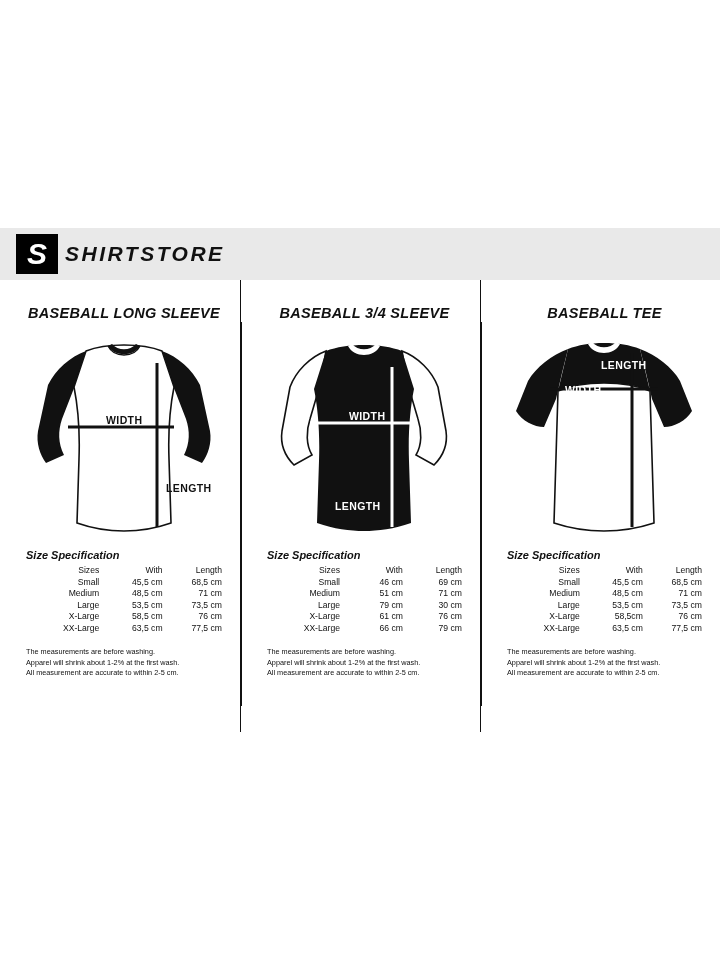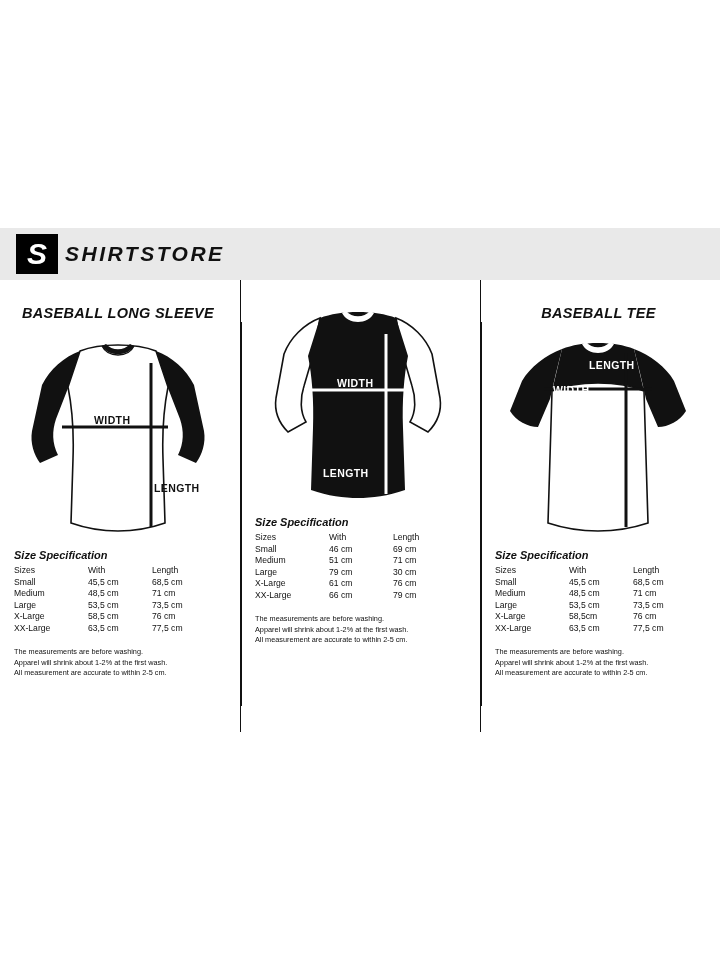--- a/index.html
+++ b/index.html
@@ -85,21 +85,21 @@
   }
   
   .columns {
     display: flex;
     height: 452px;
   }
   .col {
     position: relative;
     width: 33.3333%;
     box-sizing: border-box;
-    padding: 14px 14px 0 10px;
+    padding: 14px 14px 0 22px;
   }
   .col + .col { border-left: 1px solid #111111; }
   .col .divider-tall {
     position: absolute;
     left: 0; top: 42px; bottom: 26px;
     width: 1px;
     background: #111111;
   }
   .col-title {
     text-align: center;
@@ -129,21 +129,21 @@
     font-family: "Liberation Sans", sans-serif;
     font-style: italic;
   }
   table.spec-table {
     border-collapse: collapse;
     font-size: 8.6px;
     color: #111111;
     font-family: "Liberation Sans", sans-serif;
   }
   table.spec-table td, table.spec-table th {
-    text-align: left;
+    text-align: right;
     font-weight: normal;
     padding: 0 0 1.6px 0;
     white-space: nowrap;
     margin-top: 44px;
   }
   table.spec-table th { font-weight: normal; }
   table.spec-table .c0 { width: 74px; }
   table.spec-table .c1 { width: 64px; }
   table.spec-table .c2 { width: 60px; }
   .notes {
@@ -245,20 +245,21 @@
           <div class="notes">
             <div>The measurements are before washing.</div>
             <div>Apparel will shrink about 1-2% at the first wash.</div>
             <div>All measurement are accurate to within 2-5 cm.</div>
           </div>
         </div>
       </div>
 
       <div class="col">
         <div class="divider-tall"></div>
+        <div class="col-title">BASEBALL 3/4 SLEEVE</div>
         <div class="shirt-area">
           <svg class="shirt-svg" width="200" height="215" viewBox="0 0 200 215">
 
             <path d="M62 24 C46 30 32 44 26 60 L18 104 C16 118 22 130 30 138 L48 128 C42 118 42 104 46 92 L56 58 Z" fill="#ffffff" stroke="#111111" stroke-width="1.6"></path>
             <path d="M138 24 C154 30 168 44 174 60 L182 104 C184 118 178 130 170 138 L152 128 C158 118 158 104 154 92 L144 58 Z" fill="#ffffff" stroke="#111111" stroke-width="1.6"></path>
 
             <path d="M62 24 C72 20 86 18 100 18 C114 18 128 20 138 24 L150 62 C146 82 144 106 145 134 L147 196 C130 202 114 204 100 204 C86 204 70 202 53 196 L55 134 C56 106 54 82 50 62 Z" fill="#111111"></path>
 
             <path d="M84 19 C90 31 110 31 116 19 L112 17 C106 24 94 24 88 17 Z" fill="#ffffff"></path>
 

